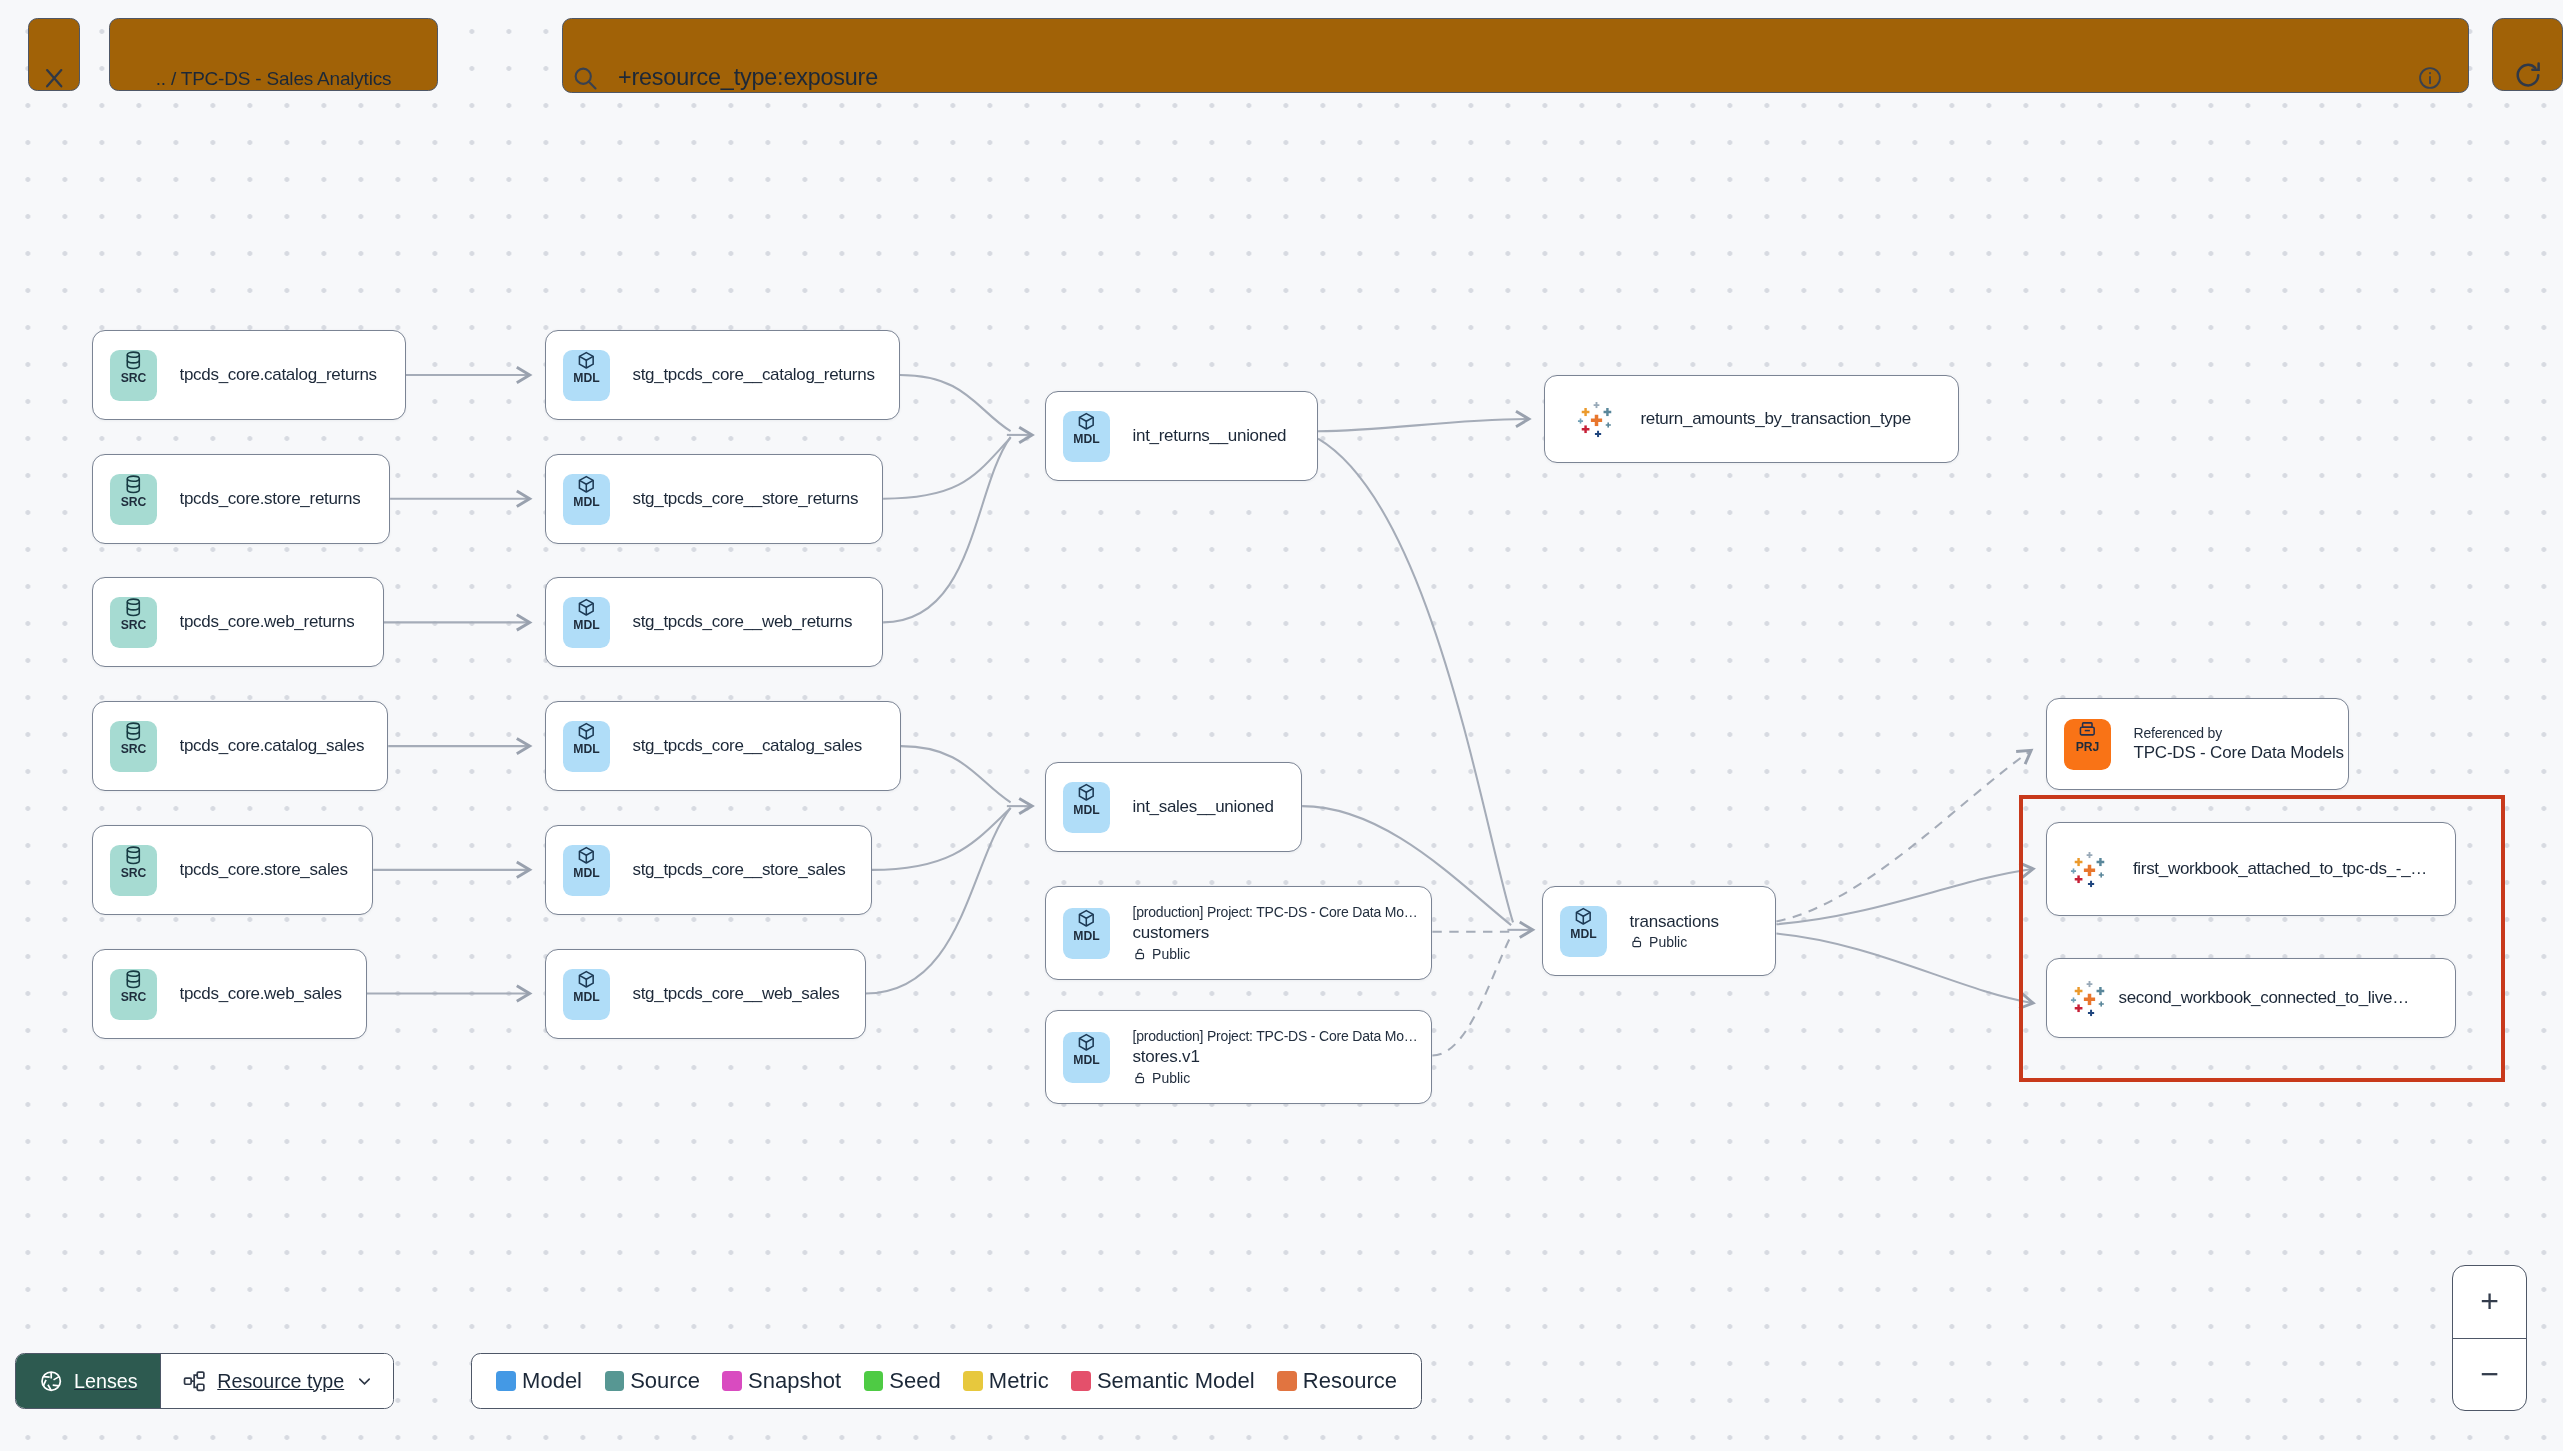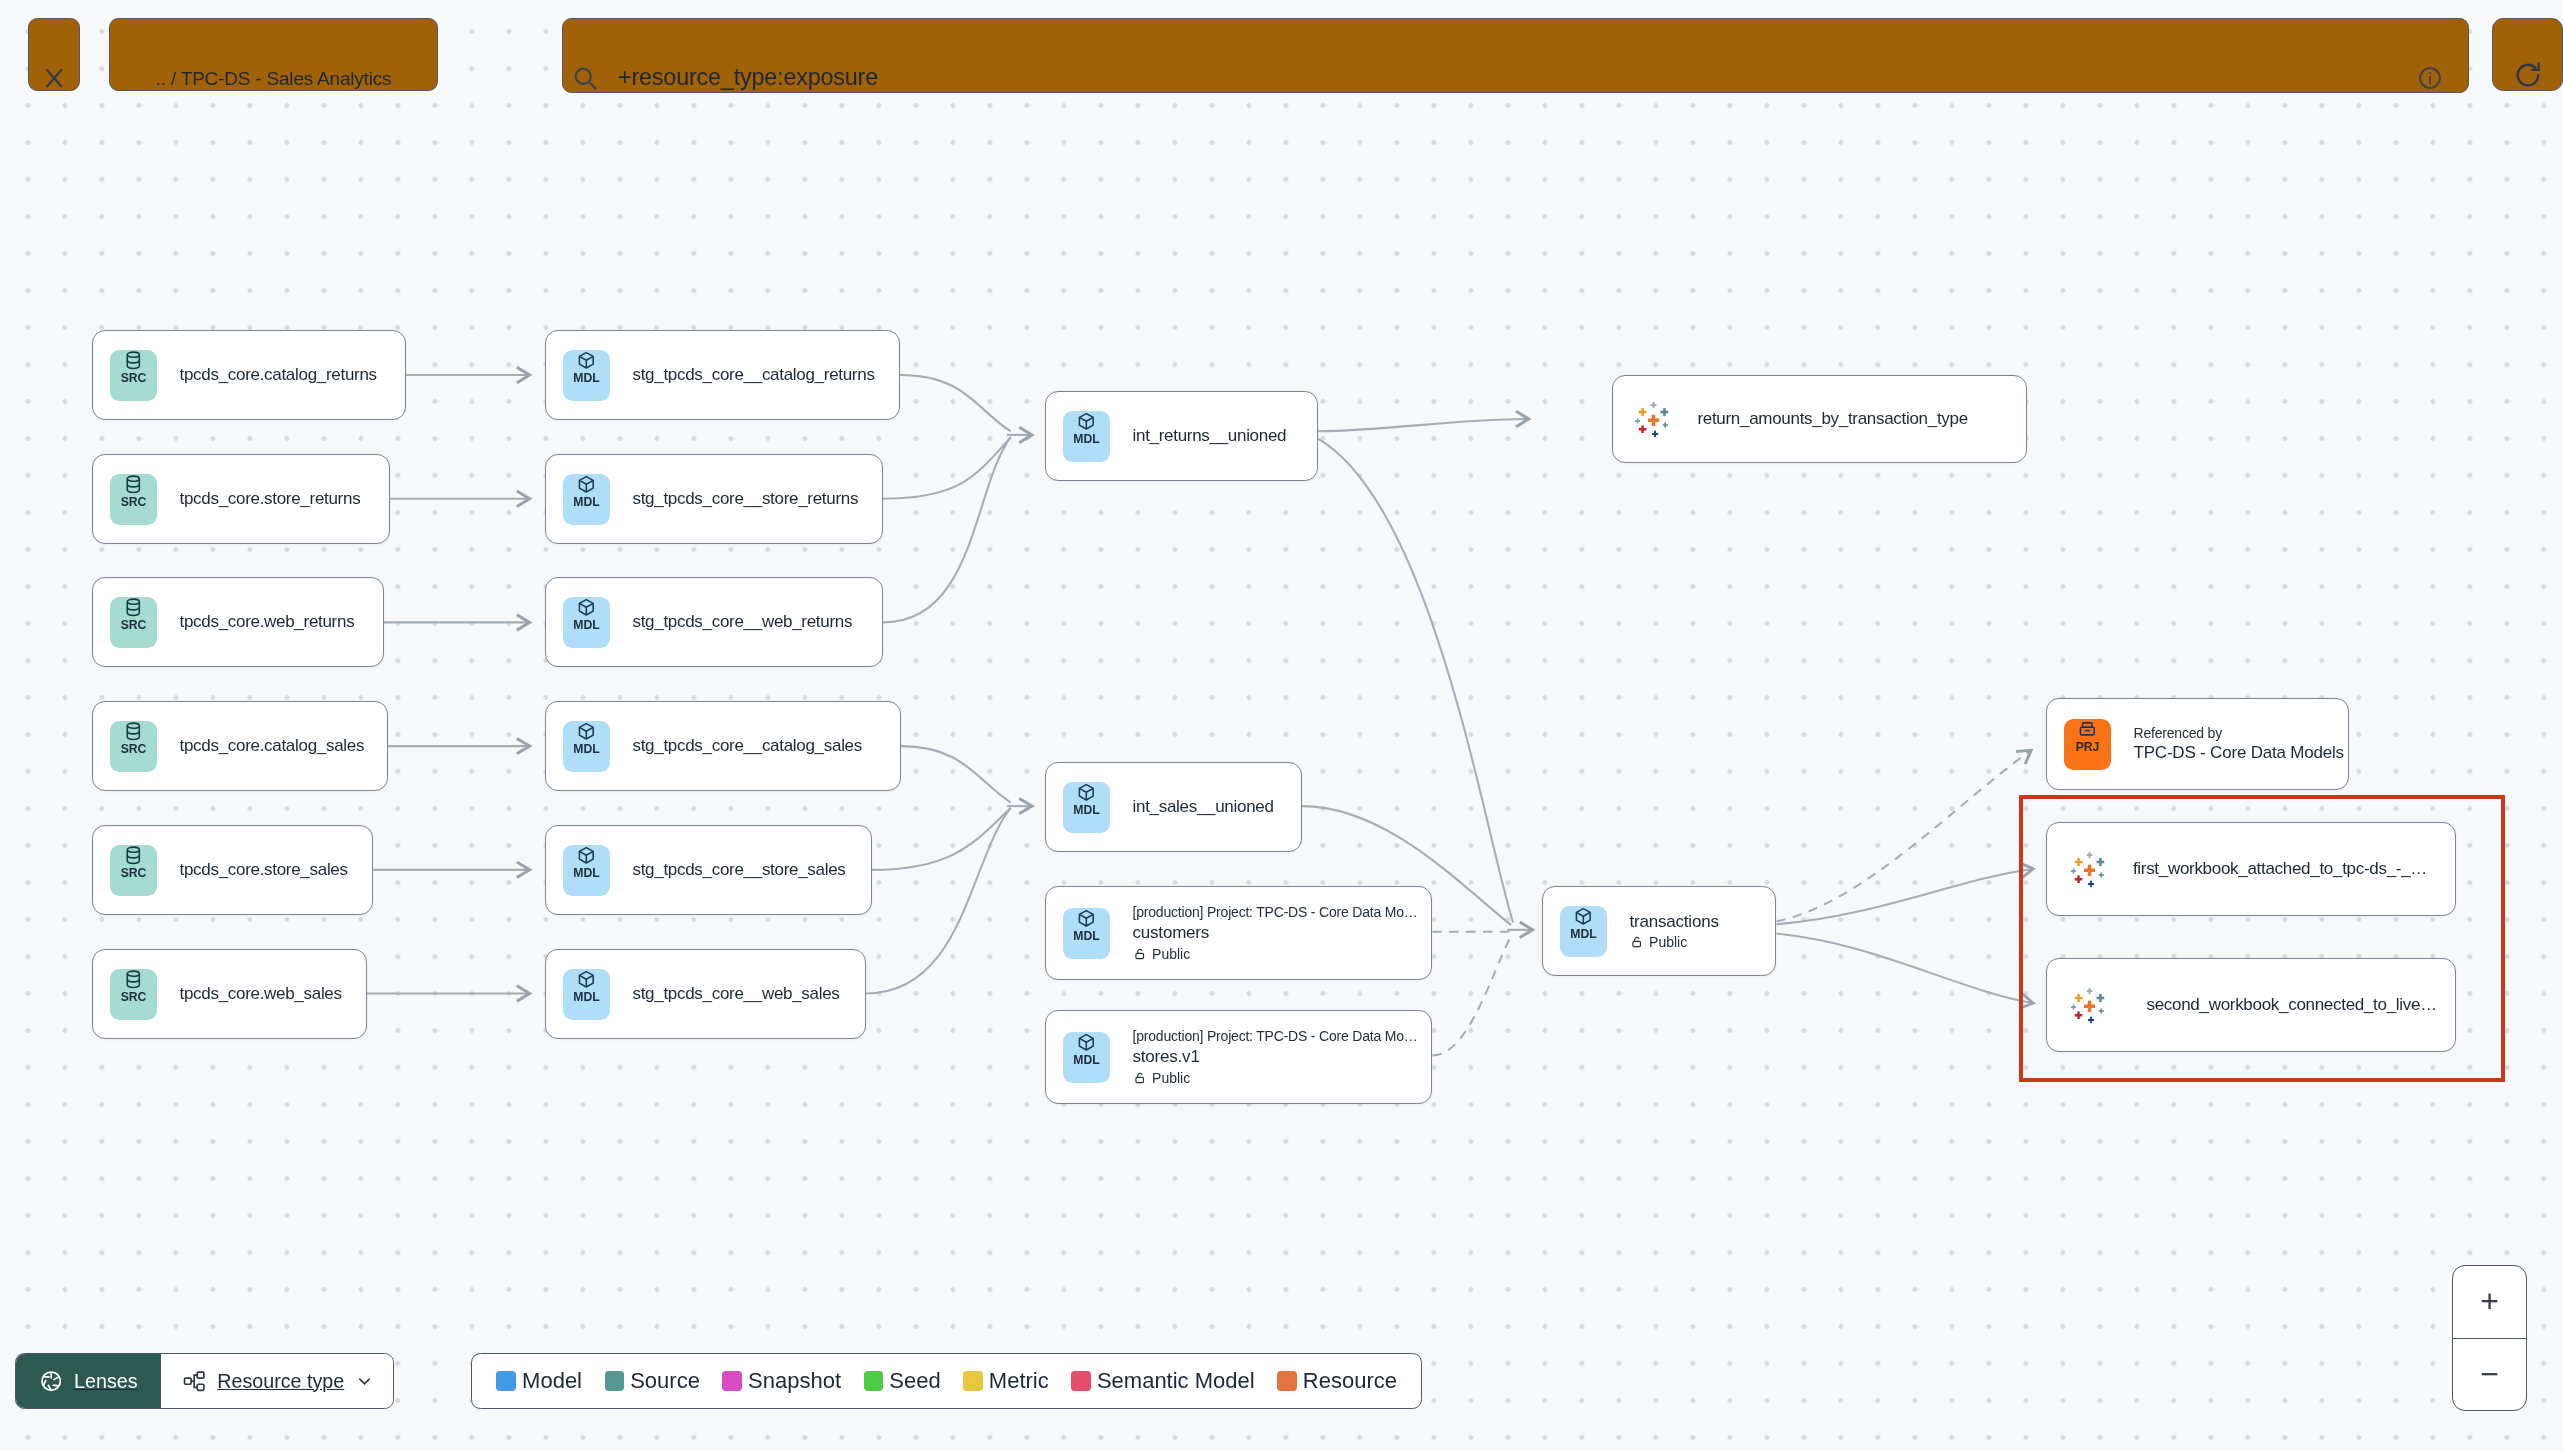--- a/index.html
+++ b/index.html
@@ -342,21 +342,21 @@
     <span class="access">
       <svg class="ico" width="14" height="14" viewBox="0 0 24 24" fill="none" stroke="#232f3f" stroke-width="2">
           <rect x="5" y="11" width="13" height="9" rx="2"></rect>
           <path d="M8 11V8a4 4 0 0 1 7.7-1.4"></path>
         </svg>
       <span>Public</span>
     </span>
   </span>
 </div>
 
-<div class="node" style="left:1612px;top:375px;width:415px;height:88px;gap:24.4px;padding-left:21px;">
+<div class="node" style="left:1544px;top:375px;width:415px;height:88px;gap:24.4px;padding-left:32px;">
   <svg class="tbl" viewBox="0 0 100 100">
     <use href="#plus" x="-10" y="-10" width="20" height="20" transform="translate(50 13) scale(0.8)" fill="#98a9b8"></use>
     <use href="#plus" x="-10" y="-10" width="20" height="20" transform="translate(22 31) scale(1.05)" fill="#eb9a2c"></use>
     <use href="#plus" x="-10" y="-10" width="20" height="20" transform="translate(78 31) scale(1.05)" fill="#59879b"></use>
     <use href="#plus" x="-10" y="-10" width="20" height="20" transform="translate(9 54) scale(0.7)" fill="#71a0b6"></use>
     <use href="#plus" x="-10" y="-10" width="20" height="20" transform="translate(50 52) scale(1.5)" fill="#e8762d"></use>
     <use href="#plus" x="-10" y="-10" width="20" height="20" transform="translate(80 64) scale(0.7)" fill="#5b879b"></use>
     <use href="#plus" x="-10" y="-10" width="20" height="20" transform="translate(22 75) scale(1.05)" fill="#c72037"></use>
     <use href="#plus" x="-10" y="-10" width="20" height="20" transform="translate(54 87) scale(0.85)" fill="#1f457e"></use>
   </svg>
@@ -384,21 +384,21 @@
     <use href="#plus" x="-10" y="-10" width="20" height="20" transform="translate(22 31) scale(1.05)" fill="#eb9a2c"></use>
     <use href="#plus" x="-10" y="-10" width="20" height="20" transform="translate(78 31) scale(1.05)" fill="#59879b"></use>
     <use href="#plus" x="-10" y="-10" width="20" height="20" transform="translate(9 54) scale(0.7)" fill="#71a0b6"></use>
     <use href="#plus" x="-10" y="-10" width="20" height="20" transform="translate(50 52) scale(1.5)" fill="#e8762d"></use>
     <use href="#plus" x="-10" y="-10" width="20" height="20" transform="translate(80 64) scale(0.7)" fill="#5b879b"></use>
     <use href="#plus" x="-10" y="-10" width="20" height="20" transform="translate(22 75) scale(1.05)" fill="#c72037"></use>
     <use href="#plus" x="-10" y="-10" width="20" height="20" transform="translate(54 87) scale(0.85)" fill="#1f457e"></use>
   </svg>
   <span class="title">first_workbook_attached_to_tpc-ds_-_…</span>
 </div>
-<div class="node" style="left:2046px;top:958px;width:410px;height:94px;gap:38px;padding-left:22.5px;">
+<div class="node" style="left:2046px;top:958px;width:410px;height:80px;gap:10px;padding-left:22.5px;">
   <svg class="tbl" viewBox="0 0 100 100">
     <use href="#plus" x="-10" y="-10" width="20" height="20" transform="translate(50 13) scale(0.8)" fill="#98a9b8"></use>
     <use href="#plus" x="-10" y="-10" width="20" height="20" transform="translate(22 31) scale(1.05)" fill="#eb9a2c"></use>
     <use href="#plus" x="-10" y="-10" width="20" height="20" transform="translate(78 31) scale(1.05)" fill="#59879b"></use>
     <use href="#plus" x="-10" y="-10" width="20" height="20" transform="translate(9 54) scale(0.7)" fill="#71a0b6"></use>
     <use href="#plus" x="-10" y="-10" width="20" height="20" transform="translate(50 52) scale(1.5)" fill="#e8762d"></use>
     <use href="#plus" x="-10" y="-10" width="20" height="20" transform="translate(80 64) scale(0.7)" fill="#5b879b"></use>
     <use href="#plus" x="-10" y="-10" width="20" height="20" transform="translate(22 75) scale(1.05)" fill="#c72037"></use>
     <use href="#plus" x="-10" y="-10" width="20" height="20" transform="translate(54 87) scale(0.85)" fill="#1f457e"></use>
   </svg>

